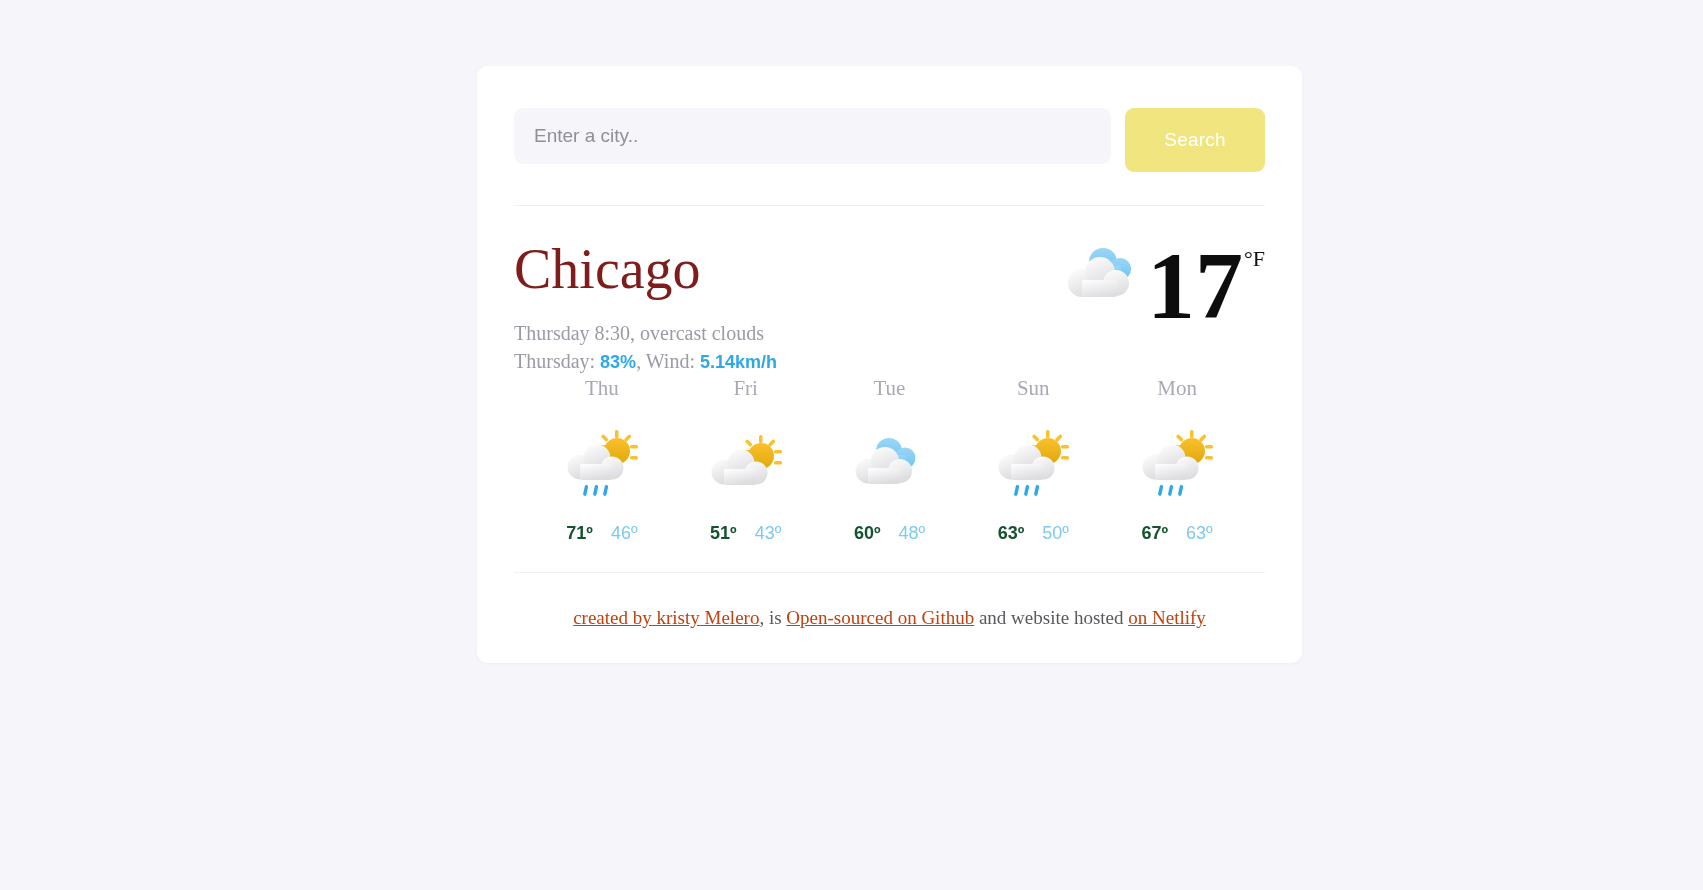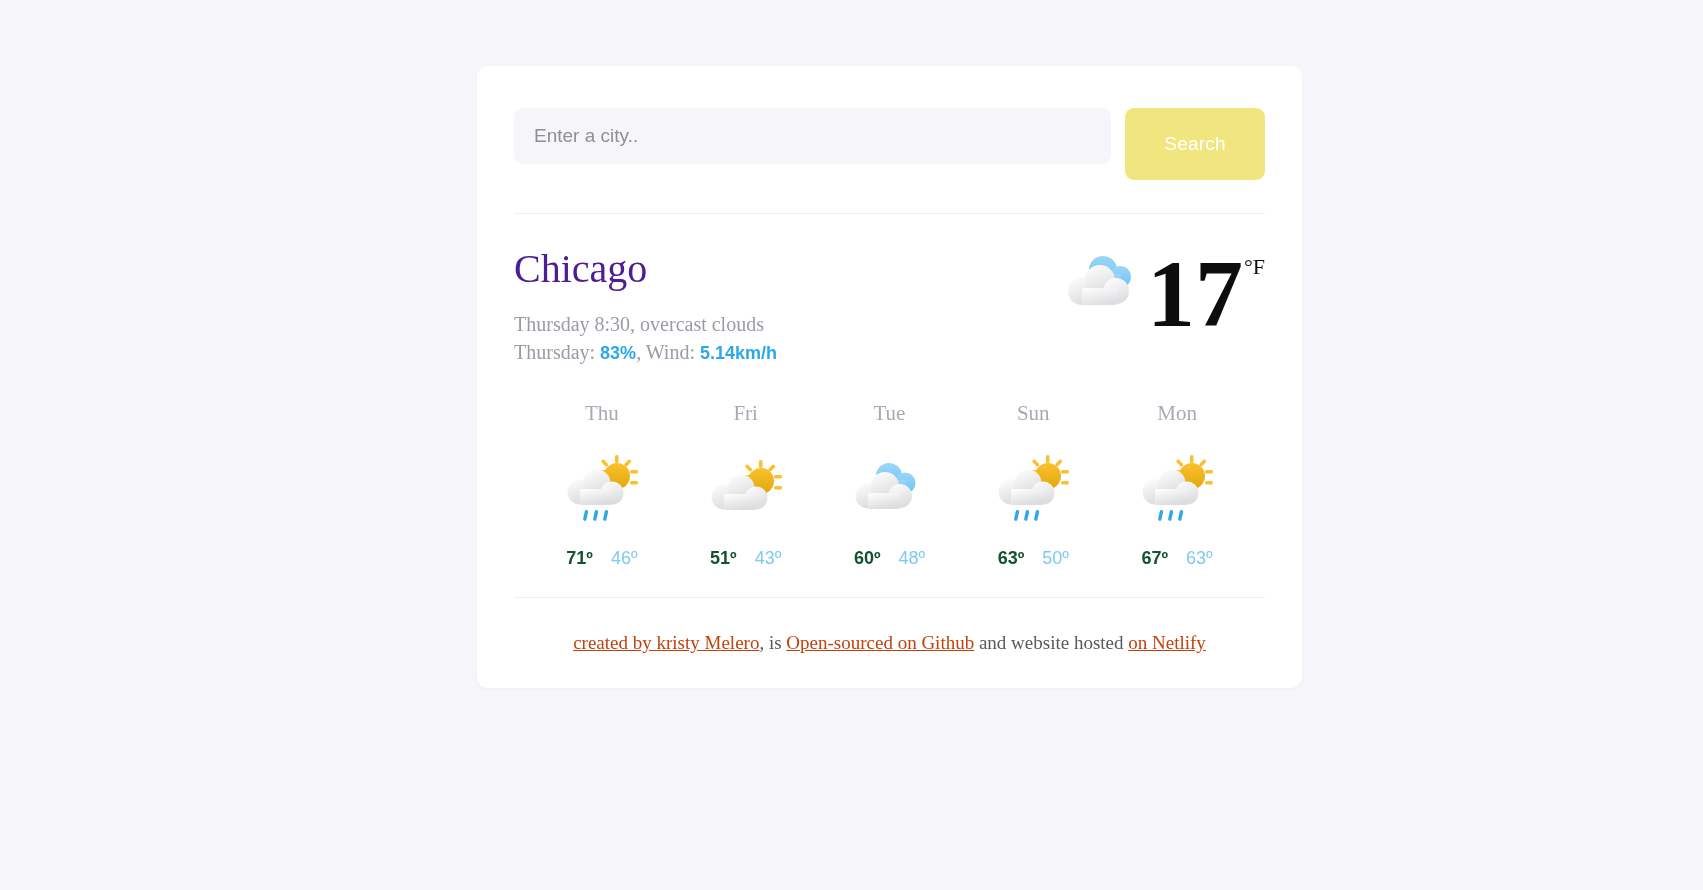--- a/index.html
+++ b/index.html
@@ -52,21 +52,21 @@
     font-size: 19px;
     color: #6f6f78;
     outline: none;
   }
   .search-input::placeholder {
     color: #8f8f98;
     opacity: 1;
   }
   .search-button {
     width: 140px;
-    height: 72px;
+    height: 64px;
     border: none;
     border-radius: 9px;
     background: #f0e57e;
     color: #ffffff;
     font-family: "Liberation Sans", sans-serif;
     font-size: 19px;
     cursor: pointer;
     letter-spacing: 0.2px;
   }
 
@@ -82,23 +82,23 @@
   
   .current {
     display: flex;
     justify-content: space-between;
     align-items: flex-start;
     margin-top: 32px;
   }
   .current-left { padding-top: 2px; }
   .city-name {
     font-family: "Liberation Serif", serif;
-    font-size: 40px;
+    font-size: 56px;
     line-height: 1.05;
-    color: #4c1d95;
+    color: #7f1d1d;
     margin: 0 0 20px 0;
     font-weight: normal;
   }
   .conditions {
     font-family: "Liberation Serif", serif;
     font-size: 20px;
     line-height: 1.42;
     color: #9b9ba6;
   }
   .conditions .hl {
@@ -130,21 +130,20 @@
     font-size: 22px;
     color: #111111;
     margin-top: 4px;
     margin-left: 1px;
     white-space: nowrap;
   }
 
   
   .forecast {
     display: flex;
-    margin-top: 34px;
     padding: 0 24px;
     gap: 16px;
   }
   .forecast-col {
     flex: 1 1 0;
     text-align: center;
   }
   .forecast-day {
     font-family: "Liberation Serif", serif;
     font-size: 21px;

